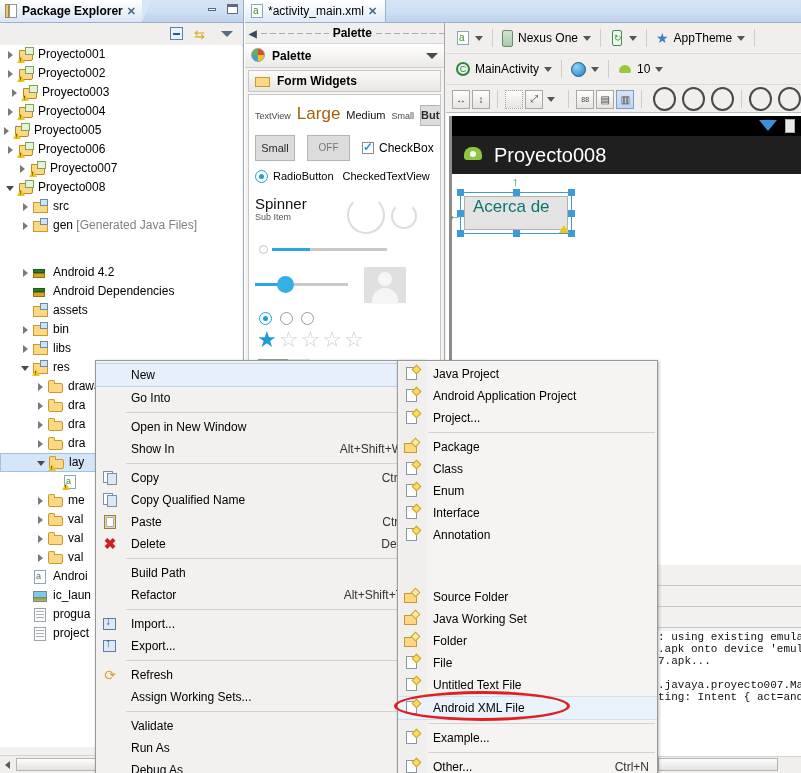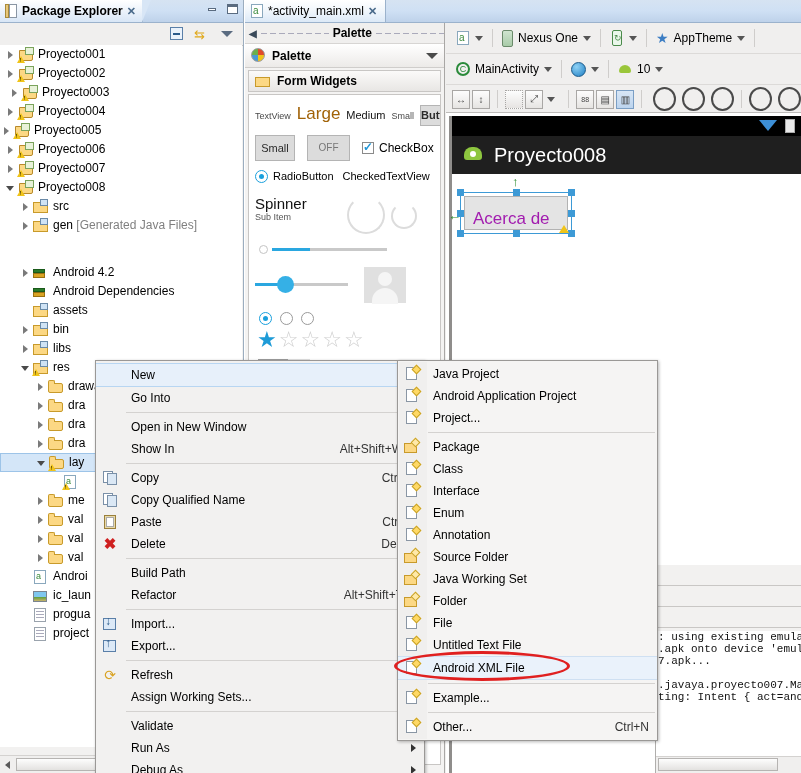--- a/index.html
+++ b/index.html
@@ -236,21 +236,21 @@
   .actionbar { height:38px; background:#1f1f1f; display:flex; align-items:center; gap:10px; padding-left:10px; }
   .droid-head{position:relative; width:22px; height:22px;}
   .appname { color:#fff; font-size:20px; }
   .selbox {
     position:absolute; left:8px; top:76px; width:112px; height:42px;
     border:1px solid #3d9ad6; box-sizing:border-box;
   }
   .btnwidget {
     position:absolute; left:3px; top:3px; right:3px; bottom:3px;
     background:#e4e4e4; border:1px solid #b2b2b2; box-sizing:border-box;
-    display:flex; align-items:flex-end; padding-left:8px; font-size:17px; color:#a21caf;
+    display:flex; align-items:flex-start; padding-left:8px; font-size:17px; color:#0f766e;
   }
   .handle{position:absolute; width:7px; height:7px; background:#3d9ad6;}
 
   
   #ctxmenu {
     position:absolute; left:95px; top:360px; width:328px;
     background:#f2f1f0; border:1px solid #9a9896;
     box-shadow: 1px 1px 3px rgba(0,0,0,.28);
     z-index: 50; padding:2px 0;
   }
@@ -381,21 +381,21 @@
           </span>
           <span class="tlabel">Proyecto005</span>
         </div>
         <div class="tnode" style="padding-left: 4px;">
           <span class="twist closed"></span>
           <span class="ticon ic-proj">
             <span class="warn-badge"></span>
           </span>
           <span class="tlabel">Proyecto006</span>
         </div>
-        <div class="tnode" style="padding-left: 4px;">
+        <div class="tnode" style="padding-left: 16px;">
           <span class="twist closed"></span>
           <span class="ticon ic-proj">
             <span class="warn-badge"></span>
           </span>
           <span class="tlabel">Proyecto007</span>
         </div>
         <div class="tnode" style="padding-left: 4px;">
           <span class="twist open"></span>
           <span class="ticon ic-proj">
             <span class="warn-badge"></span>
@@ -860,31 +860,31 @@
         <div class="mi" style="position: relative;">
           <span class="mico mi-fold"></span>
           <span>Package</span>
         </div>
         <div class="mi" style="position: relative;">
           <span class="mico mi-doc"></span>
           <span>Class</span>
         </div>
         <div class="mi" style="position: relative;">
           <span class="mico mi-doc"></span>
+          <span>Enum</span>
+        </div>
+        <div class="mi" style="position: relative;">
+          <span class="mico mi-doc"></span>
           <span>Interface</span>
         </div>
         <div class="mi" style="position: relative;">
           <span class="mico mi-doc"></span>
-          <span>Enum</span>
-        </div>
-        <div class="mi" style="position: relative;">
-          <span class="mico mi-doc"></span>
           <span>Annotation</span>
         </div>
-        <div class="mi" style="position: relative;">
+        <div class="mi" style="position: relative; margin-top: 40px;">
           <span class="mico mi-fold"></span>
           <span>Source Folder</span>
         </div>
         <div class="mi" style="position: relative;">
           <span class="mico mi-fold"></span>
           <span>Java Working Set</span>
         </div>
         <div class="mi" style="position: relative;">
           <span class="mico mi-fold"></span>
           <span>Folder</span>

